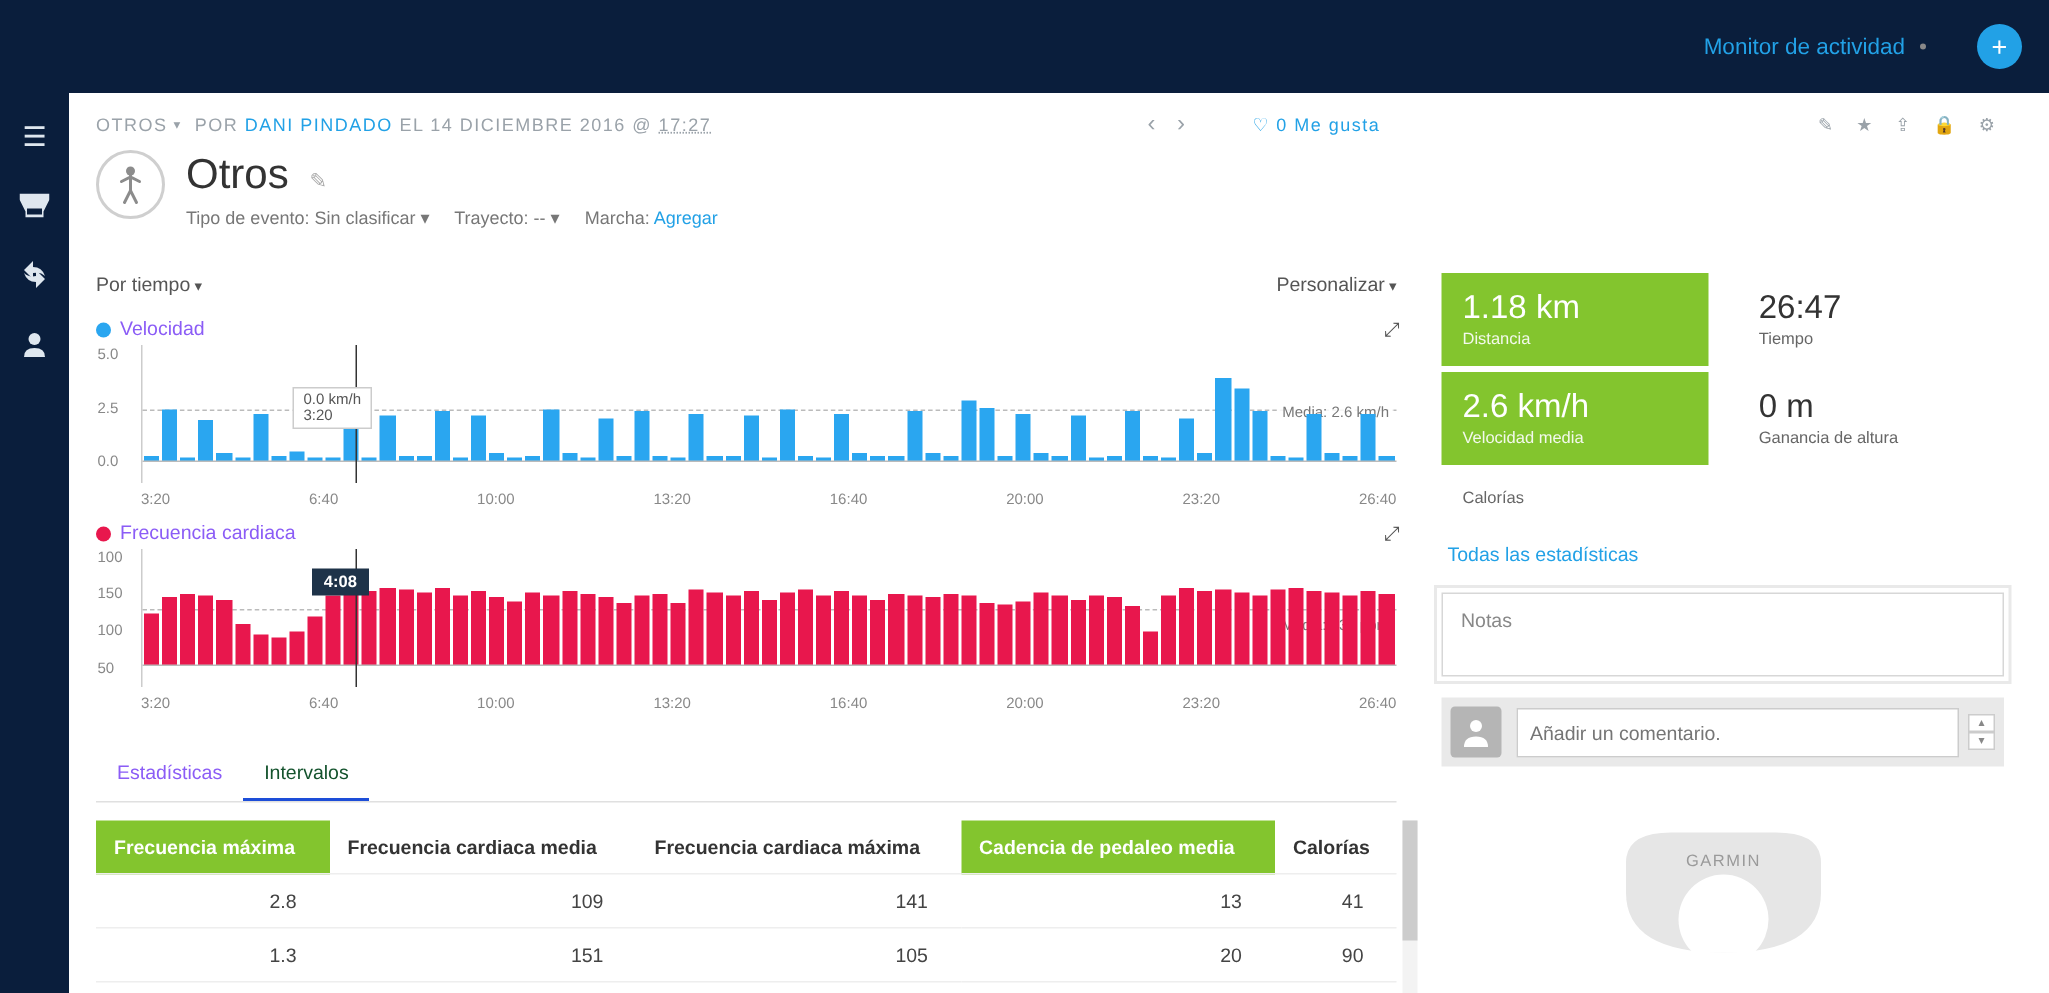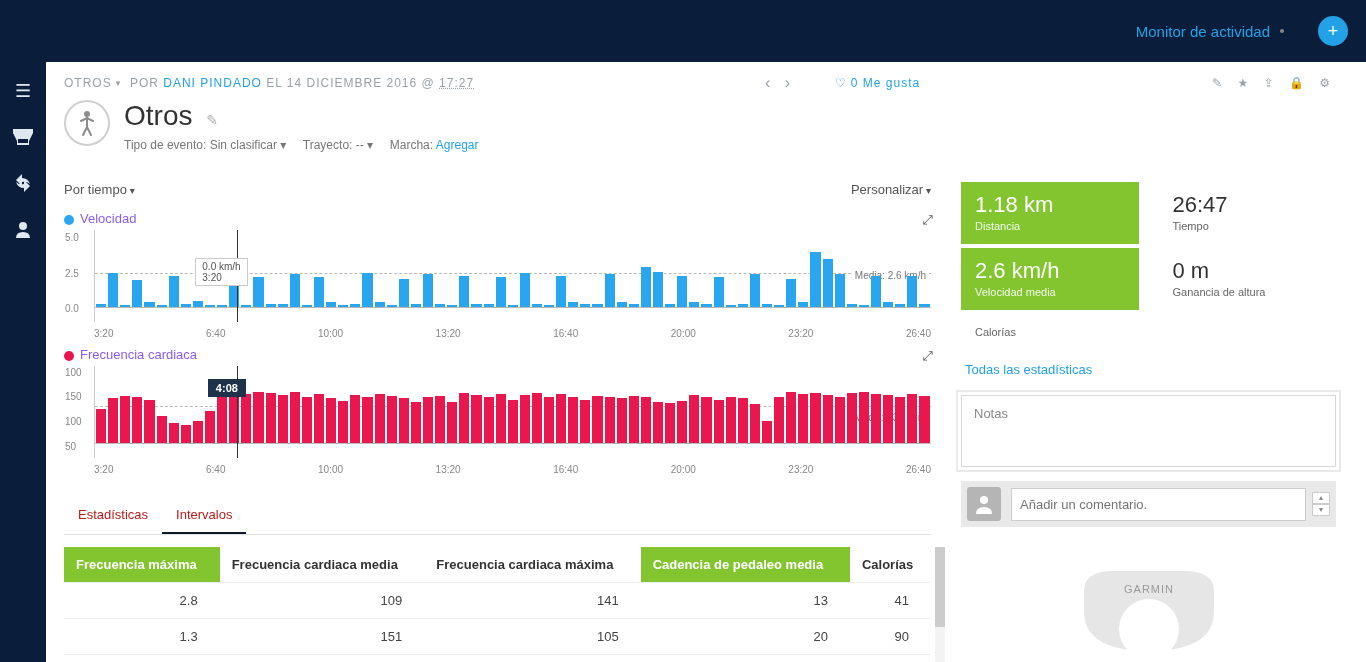--- a/index.html
+++ b/index.html
@@ -59,41 +59,41 @@
   .bars { position:absolute; left:0; right:0; bottom:14px; height:70px; display:flex; align-items:flex-end;}
   .bars span { flex:1; margin:0 1px;}
   .bars.speed span { background:#2aa6f0;}
   .bars.hr span { background:#e8174d;}
   .xlabels { display:flex; justify-content:space-between; font-size:10px; color:#888; margin:0 0 0 30px;}
   .cursorline { position:absolute; top:0; bottom:0; width:1px; background:#333;}
   .tooltip-sp { position:absolute; background:#fff; border:1px solid #ccc; font-size:10px; color:#555; padding:2px 6px;}
   .tooltip-hr { position:absolute; background:#1e3349; color:#fff; font-size:11px; padding:3px 8px; font-weight:bold;}
   
   .tabs { border-bottom:1px solid #e0e0e0; margin-top:22px; display:flex;}
-  .tabs div { padding:10px 14px; color:#b91c1c; cursor:pointer;}
-  .tabs div.active { color:#b91c1c; border-bottom:2px solid #0f172a;}
+  .tabs div { padding:10px 14px; color:#8b5cf6; cursor:pointer;}
+  .tabs div.active { color:#14532d; border-bottom:2px solid #1d4ed8;}
   
   .tbl { width:100%; border-collapse:collapse; margin-top:12px; font-size:13px;}
   .tbl th { text-align:left; padding:10px 12px; font-weight:bold; color:#333;}
   .tbl th.hl { background:#83c52e; color:#fff;}
   .tbl td { text-align:right; padding:10px 22px; border-top:1px solid #eee; color:#444;}
   .tbl td:first-child { }
   .tblwrap { position:relative;}
   .tblwrap .vscroll { position:absolute; right:-14px; top:0; bottom:0; width:10px; background:#f3f3f3;}
   .tblwrap .vscroll .thumb { position:absolute; left:0; right:0; top:0; height:80px; background:#ccc;}
   
   .statgrid { display:grid; grid-template-columns:1fr 1fr; gap:0 20px;}
   .statbox { padding:10px 14px 12px 14px; margin-bottom:4px;}
   .statbox .val { font-size:22px; font-weight:300; color:#333;}
   .statbox .lbl { font-size:11px; color:#666; margin-top:2px;}
   .statbox.green { background:#83c52e; }
   .statbox.green .val{ color:#fff;}
   .statbox.green .lbl{ color:#f3f9ec;}
   .allstats { color:#22a1e6; font-size:13px; margin:8px 0 18px 4px; display:inline-block;}
-  .notes { border:1px solid #d7d7d7; background:#fff; padding:10px 12px; color:#888; font-size:13px; height:72px; outline:2px solid #e9e9e9; outline-offset:3px; margin-bottom:14px;}
+  .notes { border:1px solid #d7d7d7; background:#fff; padding:10px 12px; color:#888; font-size:13px; height:56px; outline:2px solid #e9e9e9; outline-offset:3px; margin-bottom:14px;}
   .comment { display:flex; align-items:center; background:#e9e9e9; padding:6px;}
   .comment .av { width:34px; height:34px; background:#b5b5b5; border-radius:3px; display:flex; align-items:center; justify-content:center; color:#fff; margin-right:10px;}
   .comment input { flex:1; border:1px solid #ccc; padding:8px; font-size:13px; color:#888; }
   .comment .spin { width:18px; margin-left:6px; display:flex; flex-direction:column;}
   .comment .spin span { height:12px; border:1px solid #ccc; background:#fff; font-size:8px; text-align:center; line-height:10px; color:#888;}
   .garmin { margin-top:24px; text-align:center;}
   .garmin svg { width:170px;}
 </style>
 </head>
 <body>

